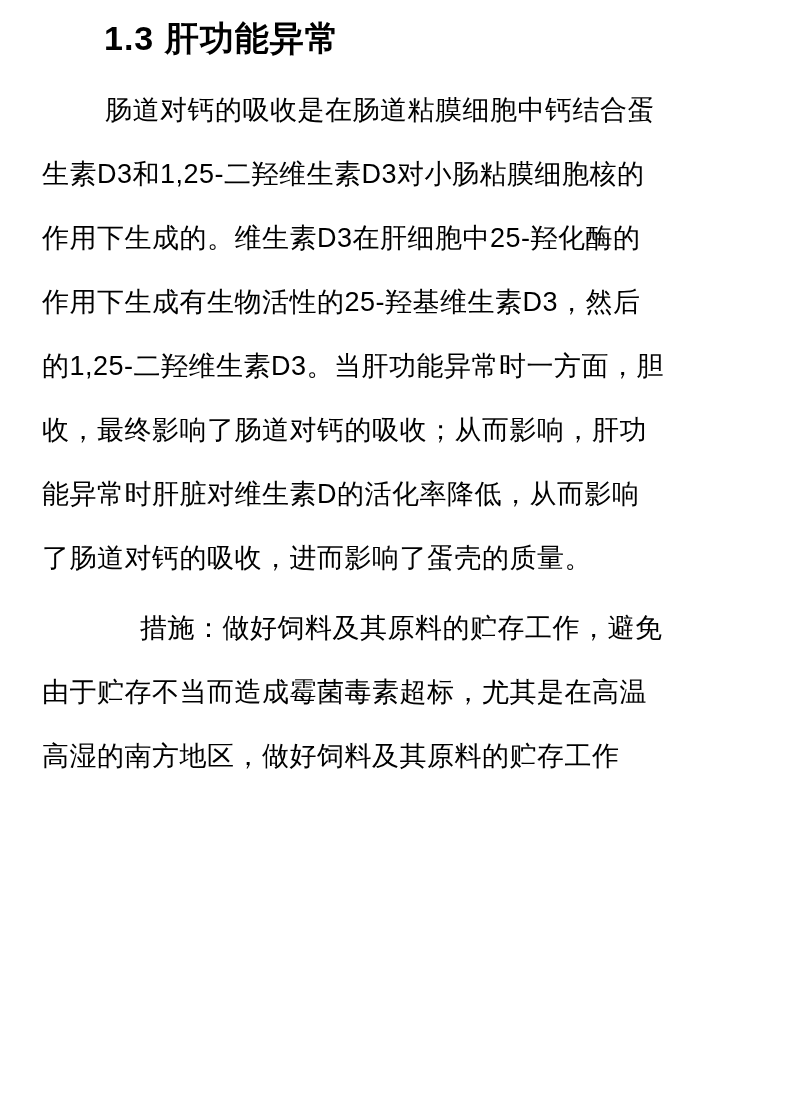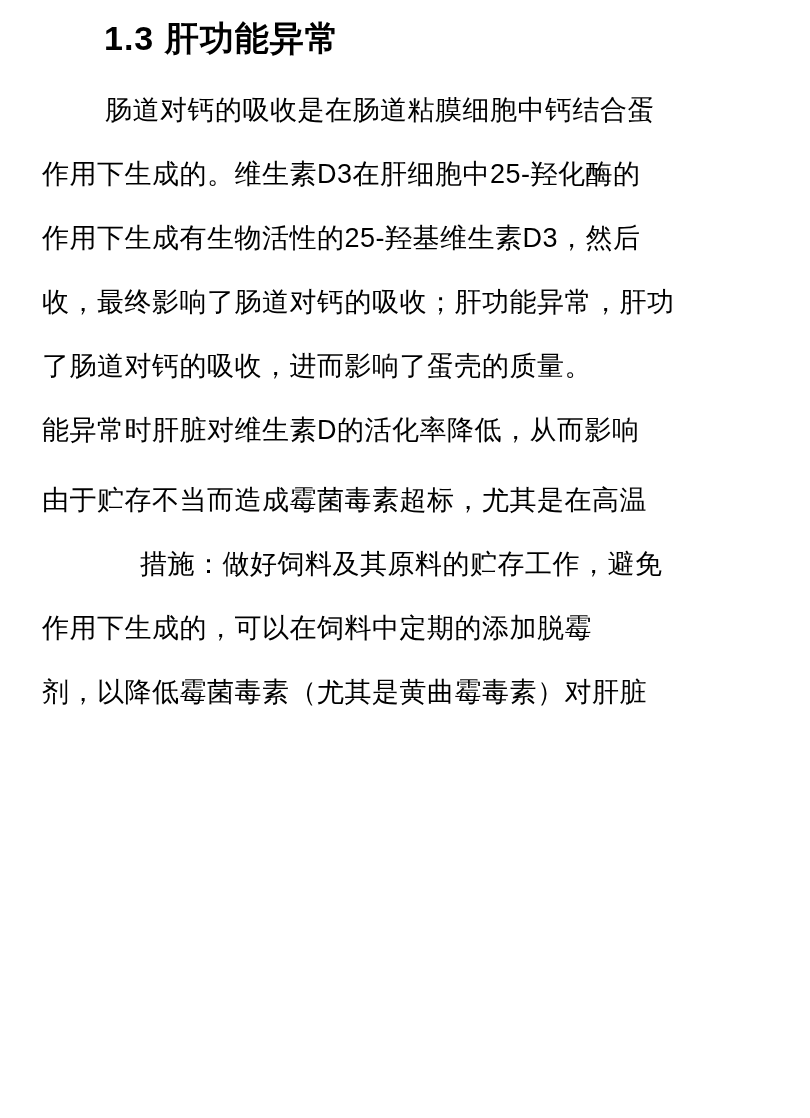--- a/index.html
+++ b/index.html
@@ -45,27 +45,28 @@
 </style>
 </head>
 <body>
 
 <div class="page">
 
   <div class="heading">1.3 肝功能异常</div>
 
   <div class="paragraph first">
     <div class="text-line indent-2">肠道对钙的吸收是在肠道粘膜细胞中钙结合蛋</div>
+    <div class="text-line">生素D3和1,25-二羟维生素D3对小肠粘膜细胞核的</div>
     <div class="text-line">作用下生成的。维生素D3在肝细胞中25-羟化酶的</div>
     <div class="text-line">作用下生成有生物活性的25-羟基维生素D3，然后</div>
-    <div class="text-line">收，最终影响了肠道对钙的吸收；肝功能异常，肝功</div>
+    <div class="text-line">的1,25-二羟维生素D3。当肝功能异常时一方面，胆</div>
+    <div class="text-line">收，最终影响了肠道对钙的吸收；从而影响，肝功</div>
+    <div class="text-line">能异常时肝脏对维生素D的活化率降低，从而影响</div>
     <div class="text-line">了肠道对钙的吸收，进而影响了蛋壳的质量。</div>
-    <div class="text-line">能异常时肝脏对维生素D的活化率降低，从而影响</div>
   </div>
 
   <div class="paragraph second">
+    <div class="text-line indent-3">措施：做好饲料及其原料的贮存工作，避免</div>
     <div class="text-line">由于贮存不当而造成霉菌毒素超标，尤其是在高温</div>
-    <div class="text-line indent-3">措施：做好饲料及其原料的贮存工作，避免</div>
-    <div class="text-line">作用下生成的，可以在饲料中定期的添加脱霉</div>
-    <div class="text-line">剂，以降低霉菌毒素（尤其是黄曲霉毒素）对肝脏</div>
+    <div class="text-line">高湿的南方地区，做好饲料及其原料的贮存工作</div>
   </div>
 
 </div>
 
 </body></html>

